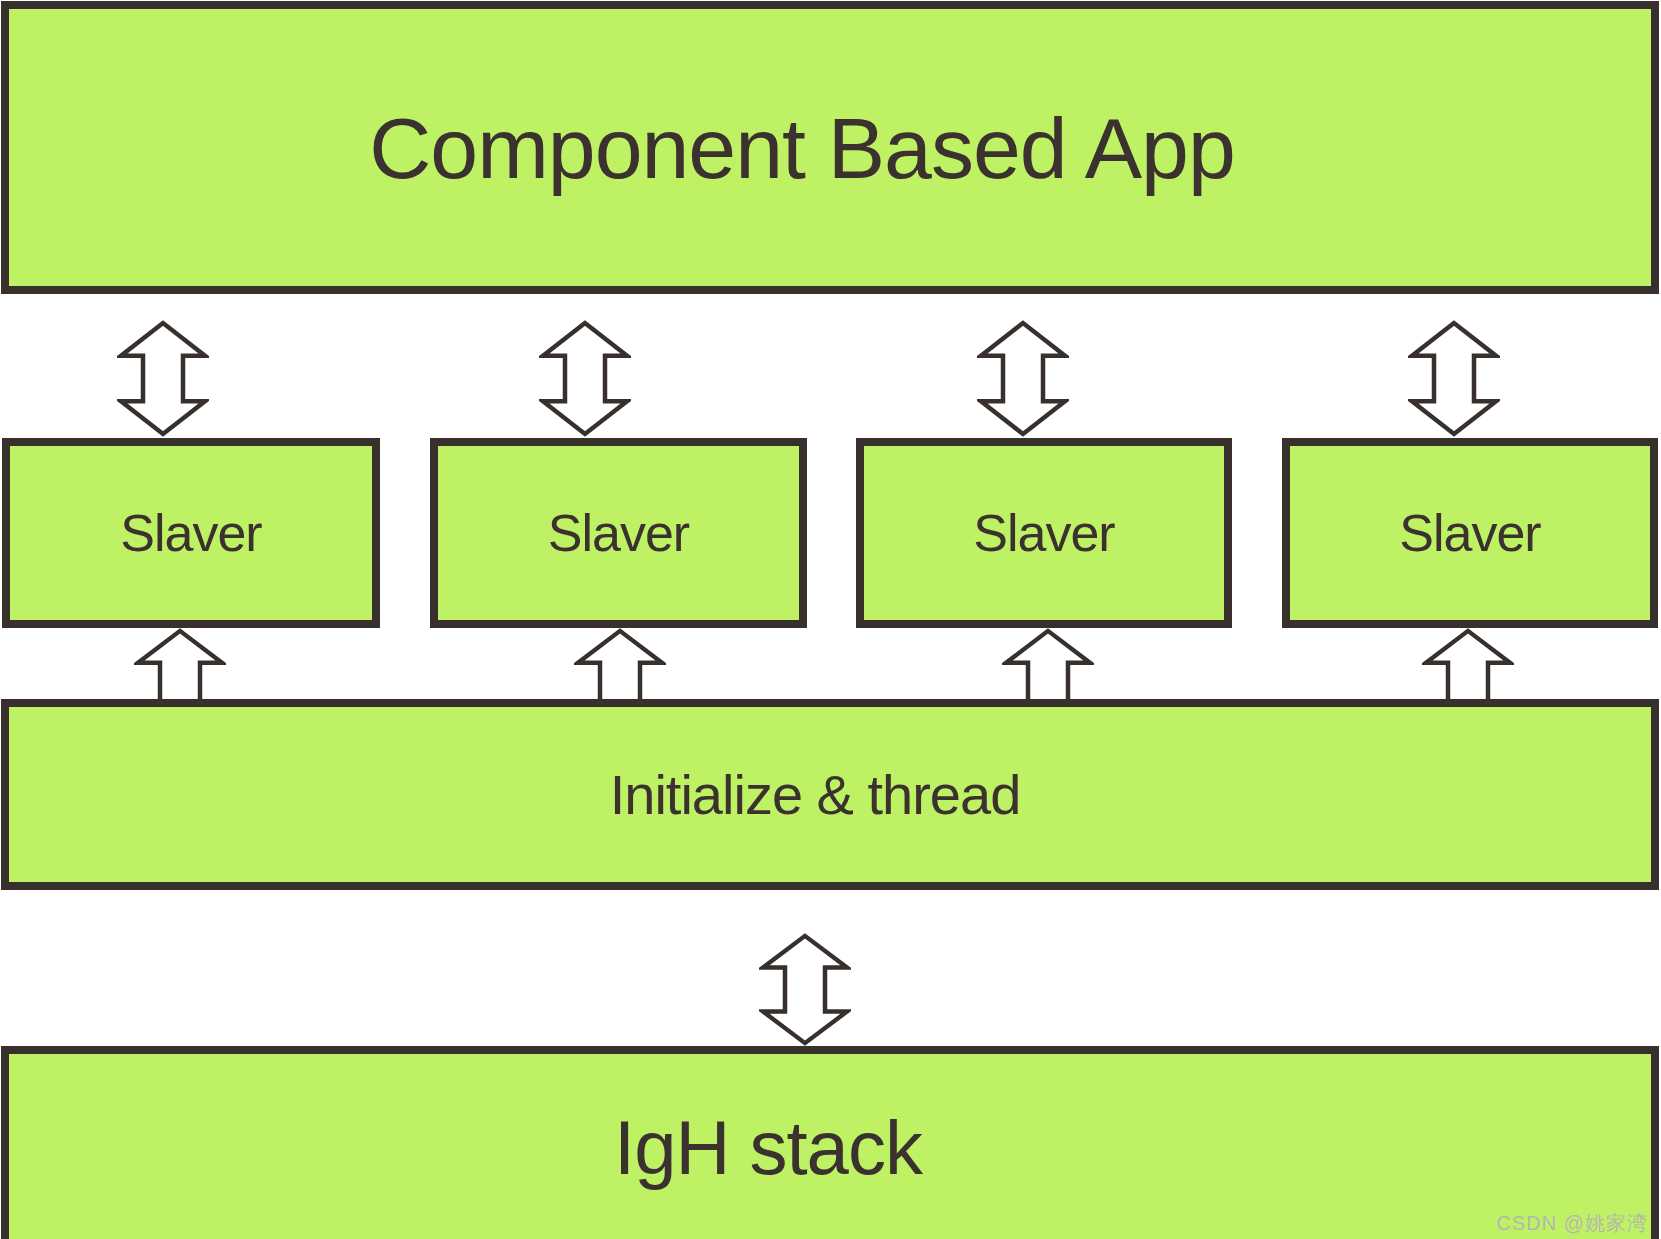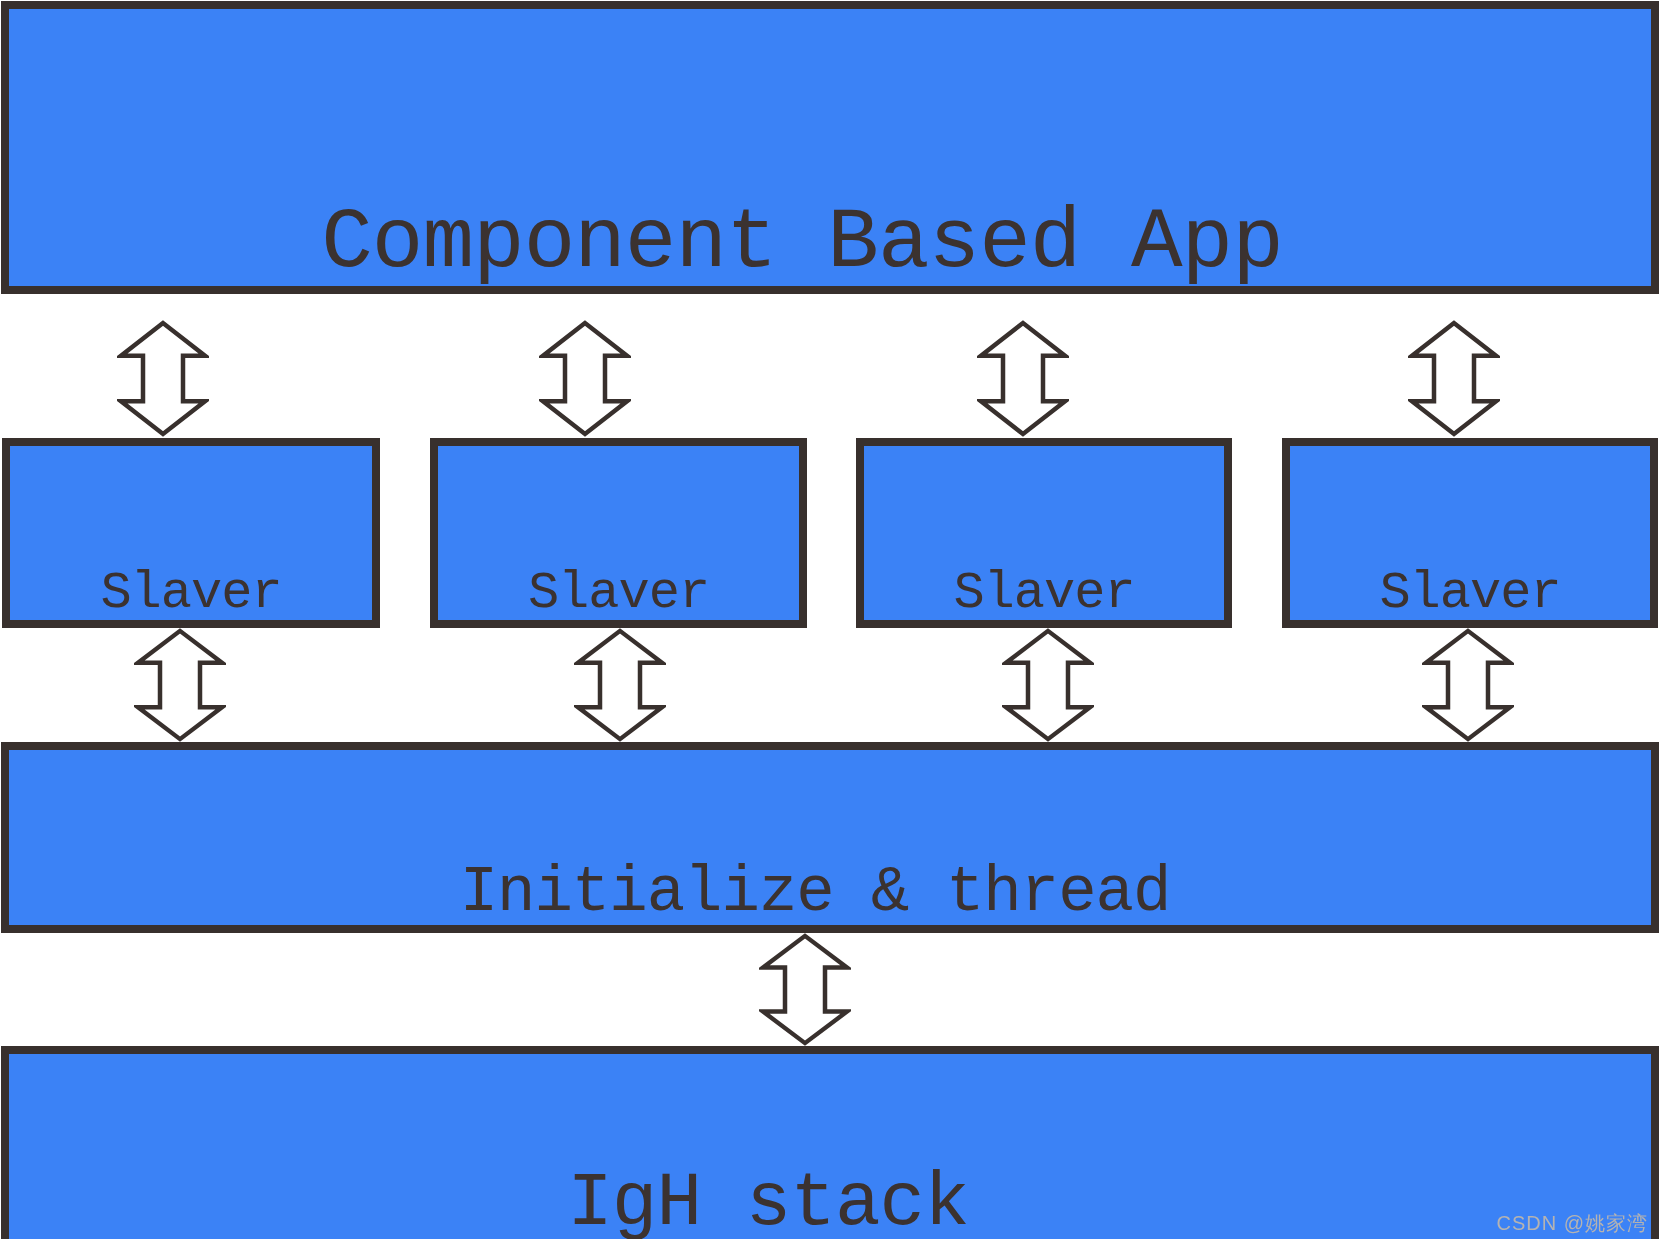--- a/index.html
+++ b/index.html
@@ -9,42 +9,41 @@
     height: 1239px;
     background: #ffffff;
     font-family: "Liberation Sans", "DejaVu Sans", sans-serif;
     color: #3b3230;
     overflow: hidden;
   }
   .dbox {
     position: absolute;
     box-sizing: border-box;
     border: 8px solid #38302d;
-    background: #3b82f6;
+    background: #bef264;
     display: flex;
-    align-items: flex-end;
+    align-items: center;
     justify-content: center;
-    font-family: Liberation Mono, monospace;
   }
   .lbl {
     white-space: nowrap;
     line-height: 1;
     letter-spacing: -1px;
   }
   
   #box-app   { left:1px;   top:1px;   width:1658px; height:293px; font-size:86px; }
   #box-app .lbl  { transform: translateX(-28px); }
   
   .slaver    { top:438px; height:190px; font-size:52px; }
   #slaver-0  { left:2px;    width:378px; }
   #slaver-1  { left:430px;  width:377px; }
   #slaver-2  { left:856px;  width:376px; }
   #slaver-3  { left:1282px; width:376px; }
   
-  #box-init  { left:1px; top:742px;  width:1658px; height:191px; font-size:64px; }
+  #box-init  { left:1px; top:699px;  width:1658px; height:191px; font-size:56px; }
   #box-init .lbl { transform: translateX(-15px); }
   
   #box-igh   { left:1px; top:1046px; width:1658px; height:204px; font-size:76px; }
   #box-igh .lbl  { transform: translateX(-62px); }
 
   .arrow { position: absolute; width: 92px; }
   .arrow svg { display:block; width:100%; height:100%; }
   .arrow-r1 { top:320px; height:117px; }
   #ar1-0 { left:117px; }  #ar1-1 { left:539px; }
   #ar1-2 { left:977px; }  #ar1-3 { left:1408px; }

